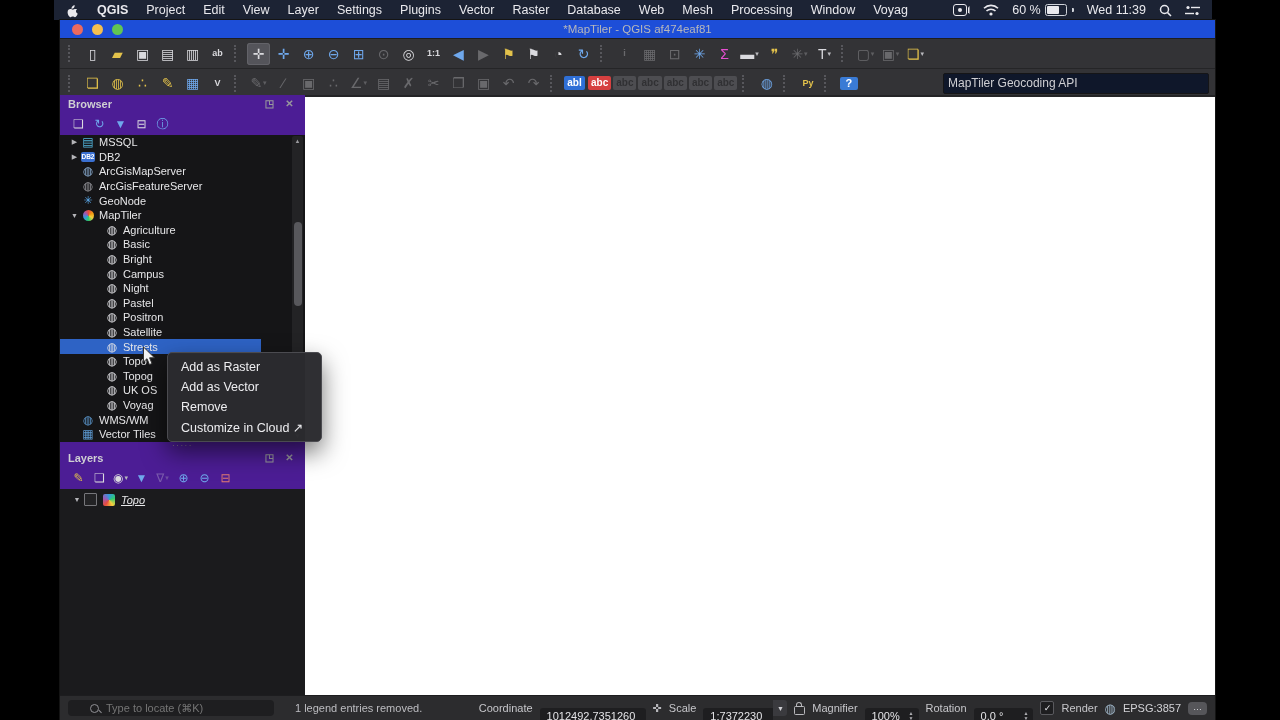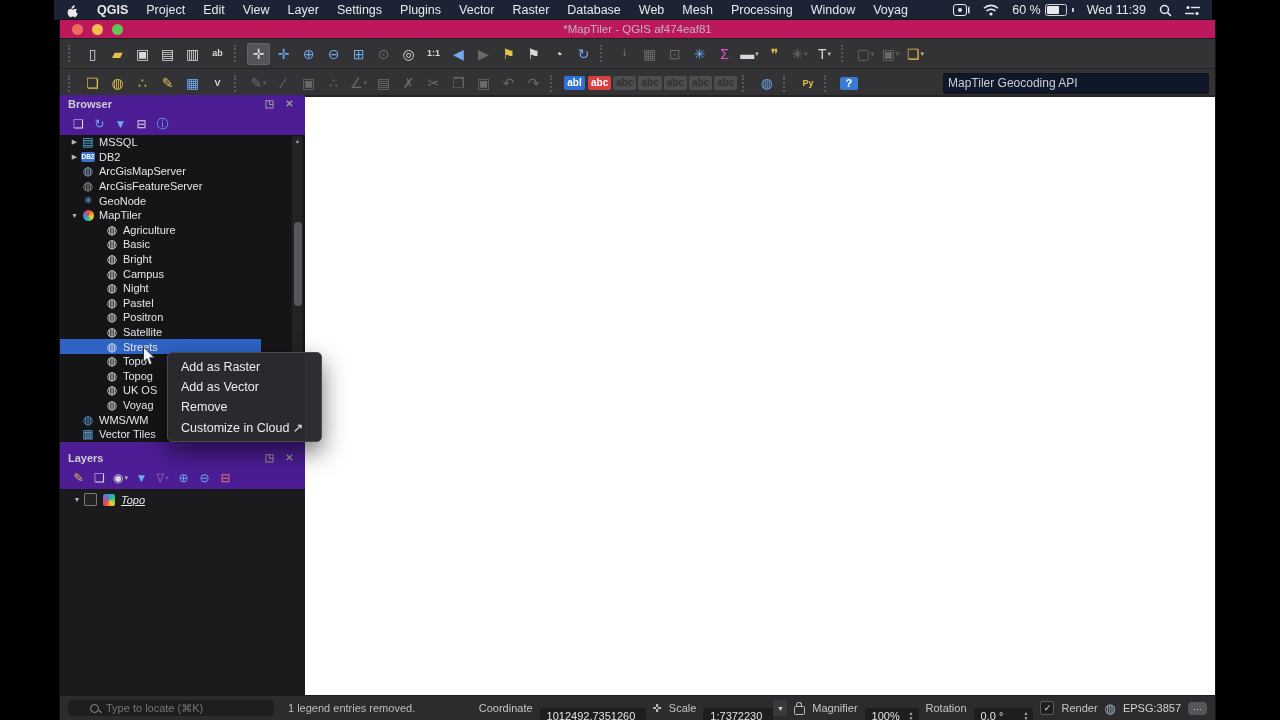--- a/index.html
+++ b/index.html
@@ -14,21 +14,21 @@
   .mb-right{margin-left:auto;display:flex;align-items:center;gap:13px;}
   .mb-right svg{display:block;}
   .batt{display:flex;align-items:center;gap:4px;}
   .batt-body{width:20px;height:10px;border:1px solid #cfd3da;border-radius:2.5px;position:relative;}
   .batt-fill{position:absolute;left:1px;top:1px;bottom:1px;width:60%;background:#e9e9ee;border-radius:1px;}
   .batt-nub{width:2px;height:4px;background:#cfd3da;border-radius:0 1px 1px 0;margin-left:1px;}
 
   
   .win{position:absolute;left:60px;top:20px;width:1155px;height:700px;background:#2c2c2e;
        box-shadow:0 0 0 1px #141414;}
-  .titlebar{height:18px;background:#be185d;border-bottom:1px solid #1e1e1f;position:relative;display:flex;align-items:center;}
+  .titlebar{height:18px;background:#1d4ed8;border-bottom:1px solid #1e1e1f;position:relative;display:flex;align-items:center;}
   .tl{width:11px;height:11px;border-radius:50%;margin-left:9px;}
   .tl.red{background:#ec6a5e;margin-left:12px;}
   .tl.yel{background:#f5bf4f;}
   .tl.grn{background:#61c554;}
   .title{position:absolute;left:0;right:0;text-align:center;color:#b7b7bb;font-size:11.5px;pointer-events:none;}
 
   
   .tbar{display:flex;align-items:center;background:#333336;border-bottom:1px solid #252527;padding:0 4px;}
   .tbar1{height:29px;}
   .tbar2{height:28px;}
@@ -93,21 +93,21 @@
        border:1px solid #4b4b50;border-radius:5px;box-shadow:0 10px 24px rgba(0,0,0,.55);padding:4px 0;z-index:40;}
   .ctx-item{height:20px;display:flex;align-items:center;padding:0 13px;color:#ededf0;font-size:12.5px;cursor:default;white-space:nowrap;}
 
   
   .statusbar{position:absolute;left:0;right:0;bottom:0;height:24px;background:#2c2c2e;border-top:1px solid #1d1d1f;
              display:flex;align-items:center;padding:0 8px;gap:7px;font-size:11px;color:#c6c6ca;}
   .locate{width:162px;height:16px;background:#1e1e20;border-radius:4px;display:flex;align-items:center;gap:5px;padding:0 22px;flex:none;}
   .locate input{background:transparent;border:none;outline:none;color:#8f8f94;font-size:11px;width:100%;font-family:"Liberation Sans",sans-serif;}
   .mini-mag{width:7px;height:7px;border:1.4px solid #8f8f94;border-radius:50%;position:relative;flex:none;}
   .mini-mag::after{content:"";position:absolute;width:4px;height:1.4px;background:#8f8f94;transform:rotate(45deg);right:-3.5px;bottom:-1px;}
-  .sb-msg{color:#bdbdc1;margin-left:7px;text-align:center;}
+  .sb-msg{color:#bdbdc1;margin-left:14px;text-align:center;}
   .sb-label{color:#c6c6ca;white-space:nowrap;}
   .sb-box{background:#1e1e20;border-radius:3px;height:16px;display:flex;align-items:center;padding:0 5px;color:#e3e3e6;margin-top:16px;}
   .sb-box input{background:transparent;border:none;outline:none;color:#e3e3e6;font-size:11px;font-family:"Liberation Sans",sans-serif;}
   .spin{display:flex;flex-direction:column;justify-content:center;font-size:5px;color:#aeaeb2;line-height:1;margin-left:3px;}
   .dd-box{width:14px;height:16px;background:#3a3a3e;border-radius:0 3px 3px 0;display:flex;align-items:center;justify-content:center;font-size:7px;color:#cfcfd3;}
   .lock{width:9px;height:7px;border:1.2px solid #b8b8bc;border-radius:1.5px;position:relative;margin-top:4px;flex:none;}
   .lock::before{content:"";position:absolute;top:-5px;left:1px;width:4px;height:4px;border:1.4px solid #b8b8bc;border-bottom:none;border-radius:3px 3px 0 0;}
   .cb{width:12px;height:12px;background:#1e1e20;border:1px solid #5a5a5e;border-radius:2px;display:flex;align-items:center;justify-content:center;color:#e6e6ea;font-size:9px;flex:none;}
   .globe-g{color:#9fb6c8;font-size:13px;}
   .bubble{width:19px;height:13px;background:#56565a;border-radius:4px;color:#dedee2;font-size:9px;line-height:11px;text-align:center;flex:none;}

